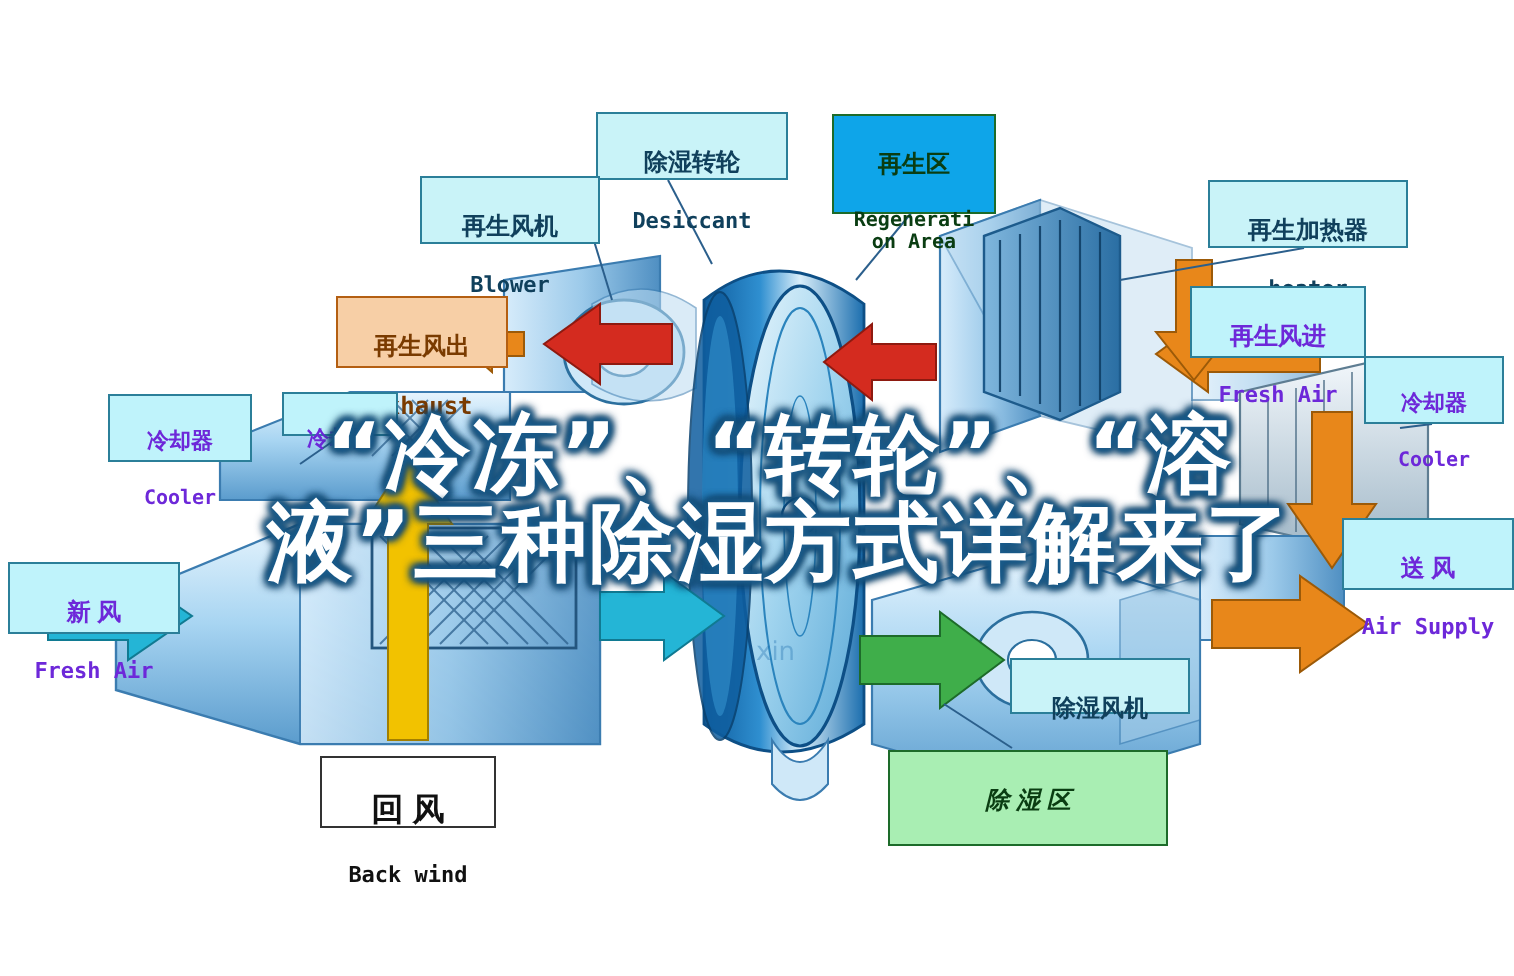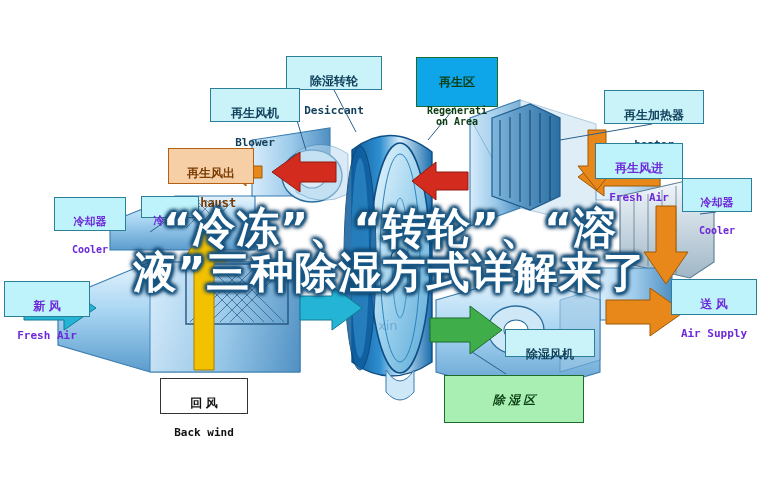--- a/index.html
+++ b/index.html
@@ -210,21 +210,21 @@
       <path d="M292,104 L306,150"></path>
       <path d="M456,106 L428,140"></path>
       <path d="M652,124 L560,140"></path>
       <path d="M176,214 L150,232"></path>
       <path d="M716,212 L700,214"></path>
       <path d="M550,344 L536,338"></path>
       <path d="M506,374 L472,352"></path>
     </g>
   </svg>
 
-  <div class="lbl ltcyan" style="left:286px;top:56px;width:96px;height:34px;">
+  <div class="lbl ltcyan" style="left:298px;top:56px;width:96px;height:34px;">
     <span class="cn" style="font-size:12px;">除湿转轮</span>
     <span class="en" style="font-size:11px;">Desiccant</span>
   </div>
 
   <div class="lbl ltcyan" style="left:210px;top:88px;width:90px;height:34px;">
     <span class="cn" style="font-size:12px;">再生风机</span>
     <span class="en" style="font-size:11px;">Blower</span>
   </div>
 
   <div class="lbl green" style="left:416px;top:57px;width:82px;height:50px;">
@@ -260,32 +260,32 @@
   <div class="lbl cyan" style="left:682px;top:178px;width:70px;height:34px;">
     <span class="cn" style="font-size:11px;">冷却器</span>
     <span class="en" style="font-size:10px;">Cooler</span>
   </div>
 
   <div class="lbl cyan" style="left:4px;top:281px;width:86px;height:36px;">
     <span class="cn" style="font-size:12px;">新  风</span>
     <span class="en" style="font-size:11px;">Fresh Air</span>
   </div>
 
-  <div class="lbl cyan" style="left:671px;top:259px;width:86px;height:36px;margin-top:20px;">
+  <div class="lbl cyan" style="left:671px;top:259px;width:86px;height:36px;">
     <span class="cn" style="font-size:12px;">送  风</span>
     <span class="en" style="font-size:11px;">Air Supply</span>
   </div>
 
   <div class="lbl ltcyan" style="left:505px;top:329px;width:90px;height:28px;">
     <span class="cn" style="font-size:12px;">除湿风机</span>
     <span class="en" style="font-size:11px;">Blower</span>
   </div>
 
   <div class="lbl white" style="left:160px;top:378px;width:88px;height:36px;">
-    <span class="cn" style="font-size:12px;">回  风</span>
+    <span class="cn" style="font-size:16px;">回  风</span>
     <span class="en" style="font-size:11px;">Back wind</span>
   </div>
 
   <div class="lbl lgreen" style="left:444px;top:375px;width:140px;height:48px;">
     <span class="cn" style="font-size:12px;font-style:italic;">除 湿 区</span>
   </div>
 
   <div id="overlay-title">“冷冻”、“转轮”、“溶液”三种除湿方式详解来了</div>
 
 </div>

